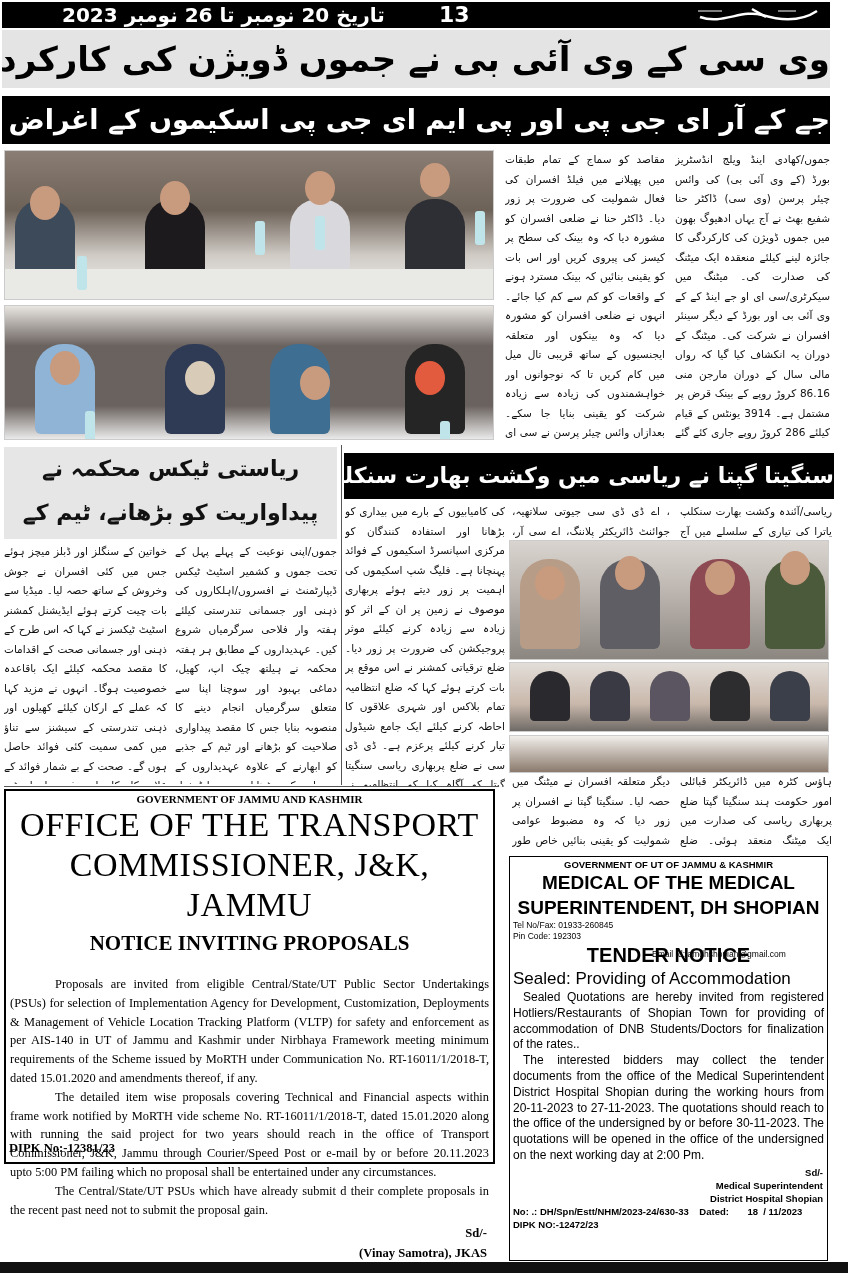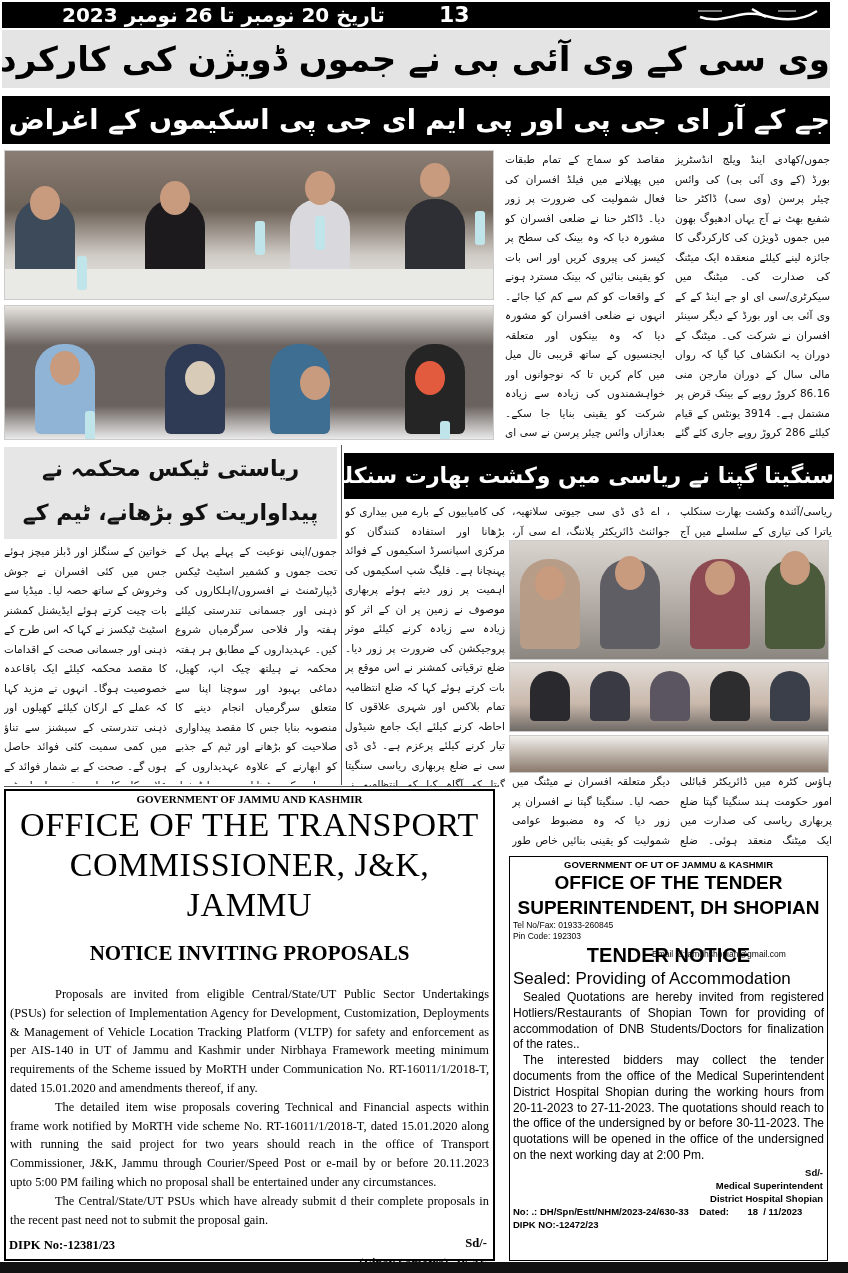--- a/index.html
+++ b/index.html
@@ -25,24 +25,24 @@
 
   .urdu-col { position: absolute; direction: rtl; text-align: justify; font-size: 10.5px; line-height: 19.5px; color: #111; overflow: hidden; }
 
   .sub-head-grey { position: absolute; left: 4px; top: 447px; width: 333px; height: 92px; background: #e6e6e6; direction: rtl; text-align: center; font-weight: bold; font-size: 22px; line-height: 44px; overflow: hidden; }
   .sub-head-black { position: absolute; left: 344px; top: 453px; width: 490px; height: 46px; background: #000; color: #fff; direction: rtl; text-align: center; font-weight: bold; font-size: 22px; line-height: 46px; white-space: nowrap; overflow: hidden; }
 
   .rule-v { position: absolute; width: 1px; background: #555; }
   .rule-h { position: absolute; height: 1px; background: #555; }
 
   
-  .ad-transport { position: absolute; left: 4px; top: 789px; width: 491px; height: 472px; border: 2px solid #000; font-family: "Liberation Serif", serif; color: #000; }
+  .ad-transport { position: absolute; left: 4px; top: 789px; width: 491px; height: 375px; border: 2px solid #000; font-family: "Liberation Serif", serif; color: #000; }
   .ad-transport .gov { text-align: center; font-weight: bold; font-size: 11px; margin-top: 2px; }
   .ad-transport .big { text-align: center; font-weight: normal; font-size: 34px; line-height: 40px; letter-spacing: 0.5px; }
-  .ad-transport .nip { text-align: center; font-weight: bold; font-size: 21px; line-height: 26px; margin-top: 15px; }
+  .ad-transport .nip { text-align: center; font-weight: bold; font-size: 21px; line-height: 26px; margin-top: 5px; }
   .ad-transport .para { font-size: 12.4px; line-height: 18.8px; text-align: justify; padding: 0 4px; text-indent: 45px; margin-top: 19px; }
   .ad-transport .sig { text-align: right; font-weight: bold; font-size: 12.6px; line-height: 20px; padding-right: 6px; }
   .ad-transport .dipk { position: absolute; left: 3px; bottom: 6px; font-weight: bold; font-size: 12.6px; }
 
   
   .ad-medical { position: absolute; left: 509px; top: 856px; width: 319px; height: 405px; border: 1.5px solid #000; font-family: "Liberation Sans", sans-serif; color: #000; }
   .ad-medical .gov { text-align: center; font-weight: bold; font-size: 9.5px; margin-top: 2px; }
   .ad-medical .big { text-align: center; font-weight: bold; font-size: 19px; line-height: 25px; }
   .ad-medical .contact { position: relative; font-size: 8.5px; line-height: 11px; height: 22px; padding-left: 3px; }
   .ad-medical .contact .email { position: absolute; left: 142px; top: 0; margin-top: 29px; }
@@ -149,21 +149,21 @@
   <div style="margin-top:4px;">
     <div class="sig">Sd/-</div>
     <div class="sig">(Vinay Samotra), JKAS</div>
 
   </div>
   <div class="dipk">DIPK No:-12381/23</div>
 </div>
 
 <div class="ad-medical">
   <div class="gov">GOVERNMENT OF UT OF JAMMU &amp; KASHMIR</div>
-  <div class="big">OFFICE OF THE TENDER</div>
+  <div class="big">MEDICAL OF THE MEDICAL</div>
   <div class="big">SUPERINTENDENT, DH SHOPIAN</div>
   <div class="contact">
     <div>Tel No/Fax: 01933-260845</div>
     <div class="email">Email Id:   amdhshopian@gmail.com</div>
     <div>Pin Code: 192303</div>
   </div>
   <div class="tender">TENDER NOTICE</div>
   <div class="subject">Sealed: Providing of  Accommodation</div>
   <p class="para">Sealed Quotations are hereby invited from registered Hotliers/Restaurants of Shopian Town for providing of accommodation of DNB Students/Doctors  for finalization of the rates..</p>
   <p class="para">The interested bidders may collect the tender documents from the office of the Medical Superintendent District Hospital Shopian during the working hours from 20-11-2023 to 27-11-2023. The quotations should reach to  the office of the undersigned by or before 30-11-2023. The quotations will be opened in the office of the undersigned on the next working day at 2:00 Pm.</p>

